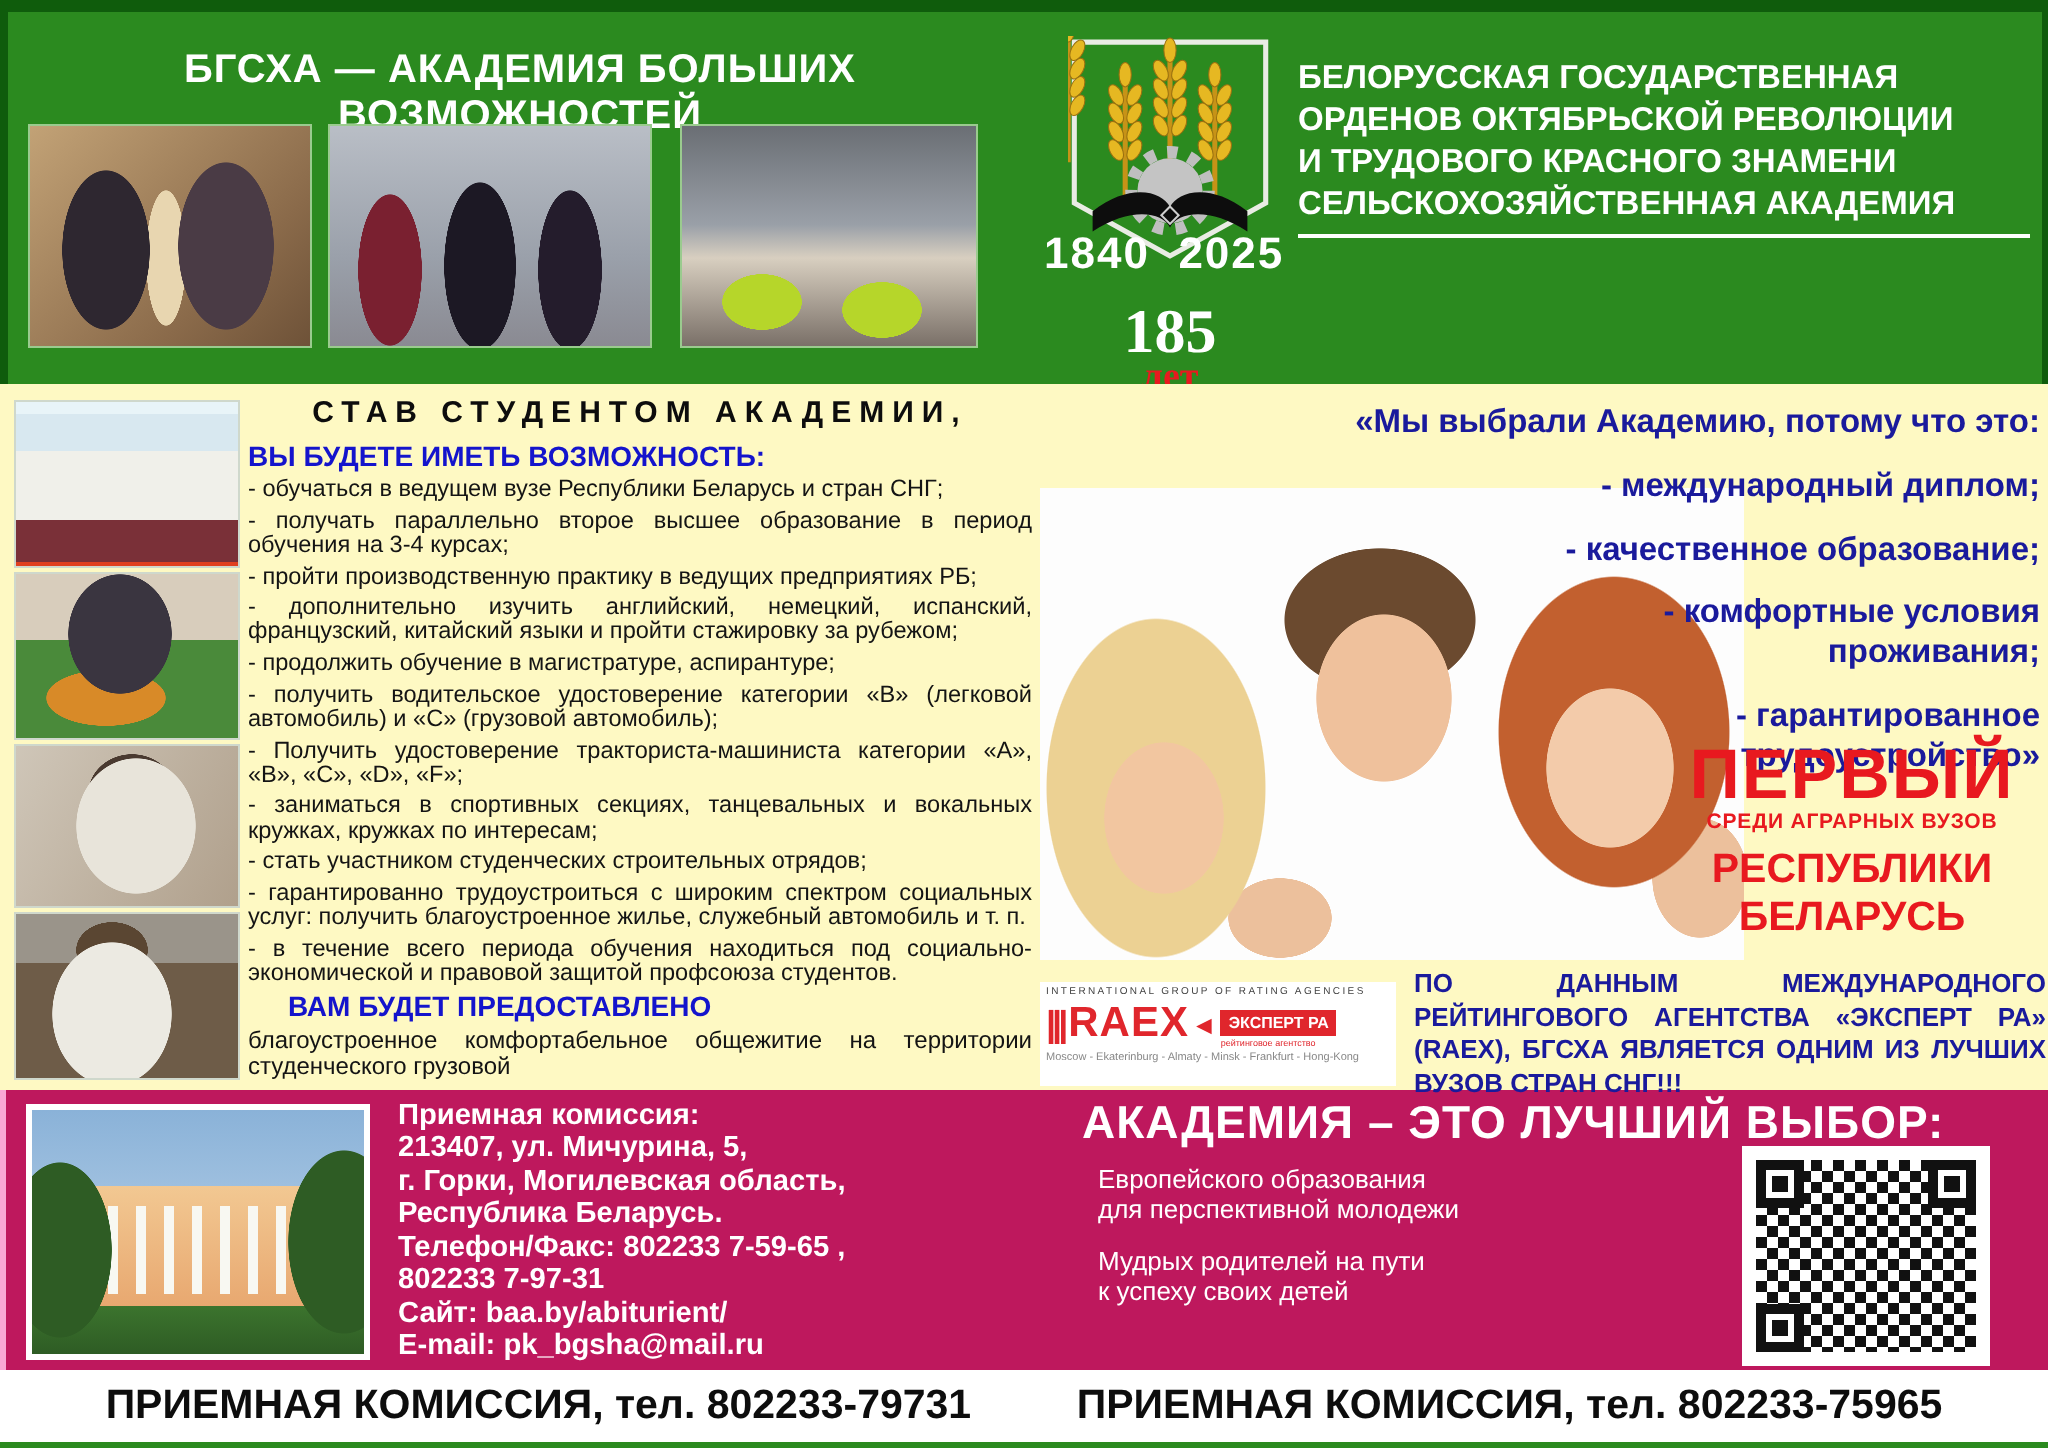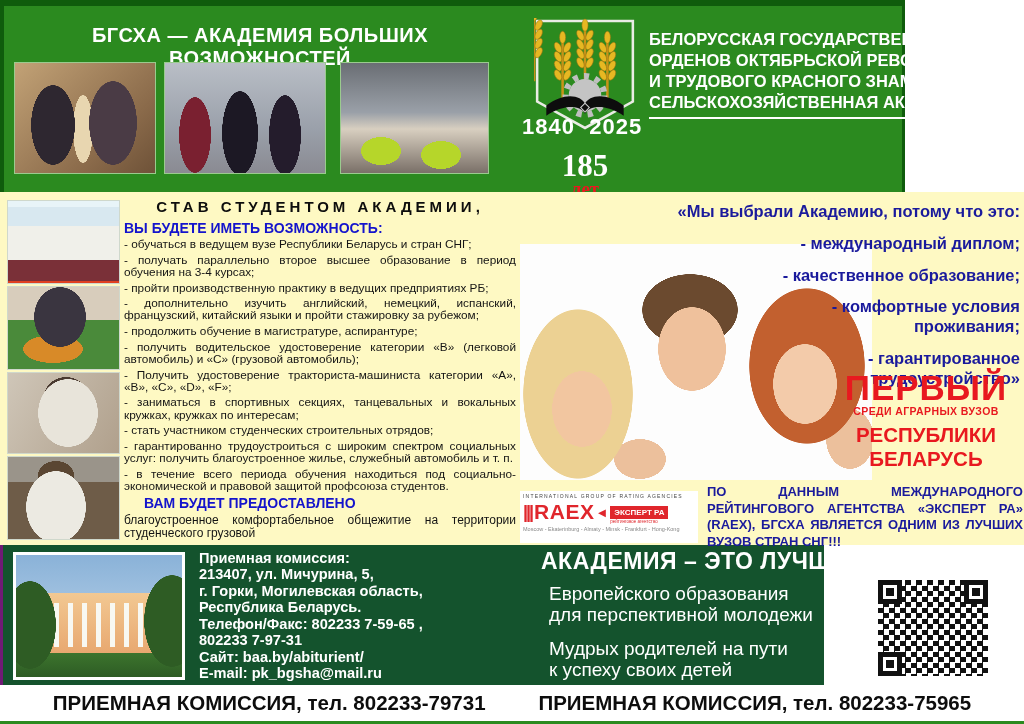--- a/index.html
+++ b/index.html
@@ -1,19 +1,19 @@
 <!DOCTYPE html>
 <html><head>
 <meta charset="utf-8">
 <style>
   html,body{margin:0;padding:0;background:#e0e0e0;}
   .poster{position:relative;width:1024px;height:724px;background:#ffffff;overflow:hidden;
           font-family:"Liberation Sans",sans-serif;}
   
-  .header{position:absolute;left:0;top:0;width:905px;height:192px;background:#2b8a1f;
+  .header{position:absolute;left:0;top:0;width:1024px;height:192px;background:#2b8a1f;
           border-top:6px solid #0f5c0c;border-left:4px solid #0f5c0c;border-right:3px solid #0f5c0c;box-sizing:border-box;}
   .page-title{position:absolute;left:6px;top:18px;width:500px;text-align:center;color:#fff;
           font-size:20px;font-weight:bold;letter-spacing:.5px;}
   .hphoto{position:absolute;top:56px;height:110px;border:1px solid #9acb8e;}
   .hp1{left:10px;width:140px;background:
       radial-gradient(ellipse 22px 40px at 38px 62px,#2e2730 99%,transparent),
       radial-gradient(ellipse 24px 42px at 98px 60px,#4a3b45 99%,transparent),
       radial-gradient(ellipse 10px 34px at 68px 66px,#e8d6b0 99%,transparent),
       linear-gradient(135deg,#c2a276,#8a6a4a 70%,#6e5238);}
   .hp2{left:160px;width:160px;background:
@@ -89,35 +89,35 @@
   .raex .rt{font-size:5px;color:#444;letter-spacing:1.2px;white-space:nowrap;}
   .raex .rb{display:flex;align-items:center;margin-top:1px;}
   .raex .bars{color:#e0262c;font-weight:bold;font-size:18px;letter-spacing:-2px;margin-right:2px;}
   .raex .brand{color:#e0262c;font-weight:bold;font-size:21px;letter-spacing:.5px;}
   .raex .arrow{color:#e0262c;font-size:13px;margin:0 2px 0 1px;}
   .raex .ebox{background:#e0262c;color:#fff;font-size:8px;font-weight:bold;padding:2px 4px;white-space:nowrap;}
   .raex .esub{font-size:4.5px;color:#e0262c;white-space:nowrap;}
   .raex .cities{font-size:5.5px;color:#888;margin-top:2px;white-space:nowrap;}
   .raex-text{width:316px;color:#1a1a9c;font-size:13px;font-weight:bold;line-height:1.28;text-align:justify;}
   
-  .footg{position:absolute;left:0;top:545px;width:824px;height:140px;background:#14532d;
-      border-left:3px solid #701a75;box-sizing:border-box;}
+  .footg{position:absolute;left:0;top:545px;width:1024px;height:140px;background:#be185d;
+      border-left:3px solid #f9a8d4;box-sizing:border-box;}
   .building{position:absolute;left:10px;top:7px;width:172px;height:128px;border:3px solid #fff;box-sizing:border-box;
       background:
       radial-gradient(ellipse 26px 44px at 14px 70px,#2e5c24 99%,transparent),
       radial-gradient(ellipse 28px 46px at 156px 66px,#2e5c24 99%,transparent),
       repeating-linear-gradient(90deg,#f8f8f2 0 5px,rgba(0,0,0,0) 5px 14px) 38px 48px/94px 44px no-repeat,
       linear-gradient(#f2c892,#e8a870) 16px 38px/140px 60px no-repeat,
       linear-gradient(#3f7a30,#2e5c24) 0 100%/100% 30px no-repeat,
       linear-gradient(#8ab2d8,#c8dcee);}
   .contact{position:absolute;left:196px;top:5px;width:338px;color:#fff;font-weight:bold;
       font-size:14.6px;line-height:1.13;}
   .bc-title{position:absolute;left:538px;top:3px;width:486px;color:#fff;font-size:23px;
       font-weight:bold;letter-spacing:.5px;}
-  .bc-lines{position:absolute;left:546px;top:38px;width:320px;color:#fff;font-size:19px;line-height:1.13;}
+  .bc-lines{position:absolute;left:546px;top:38px;width:320px;color:#fff;font-size:13px;line-height:1.13;}
   .bc-lines .bl{white-space:pre-line;margin-bottom:12px;}
   .qr{position:absolute;left:868px;top:28px;width:124px;height:110px;background:#fff;box-sizing:border-box;padding:7px;}
   .qr-pat{position:relative;width:110px;height:96px;
       background:repeating-conic-gradient(#111 0% 25%,#fff 0% 50%);background-size:11px 11px;}
   .finder{position:absolute;width:24px;height:24px;border:5px solid #111;background:#fff;box-sizing:border-box;}
   .finder::after{content:"";position:absolute;left:3px;top:3px;width:8px;height:8px;background:#111;}
   .fTL{left:0;top:0;} .fTR{right:0;top:0;} .fBL{left:0;bottom:0;}
   
   .footw{position:absolute;left:0;top:685px;width:1024px;height:39px;background:#fff;display:flex;
       align-items:center;justify-content:space-evenly;border-bottom:3px solid #2b8a1f;box-sizing:border-box;

